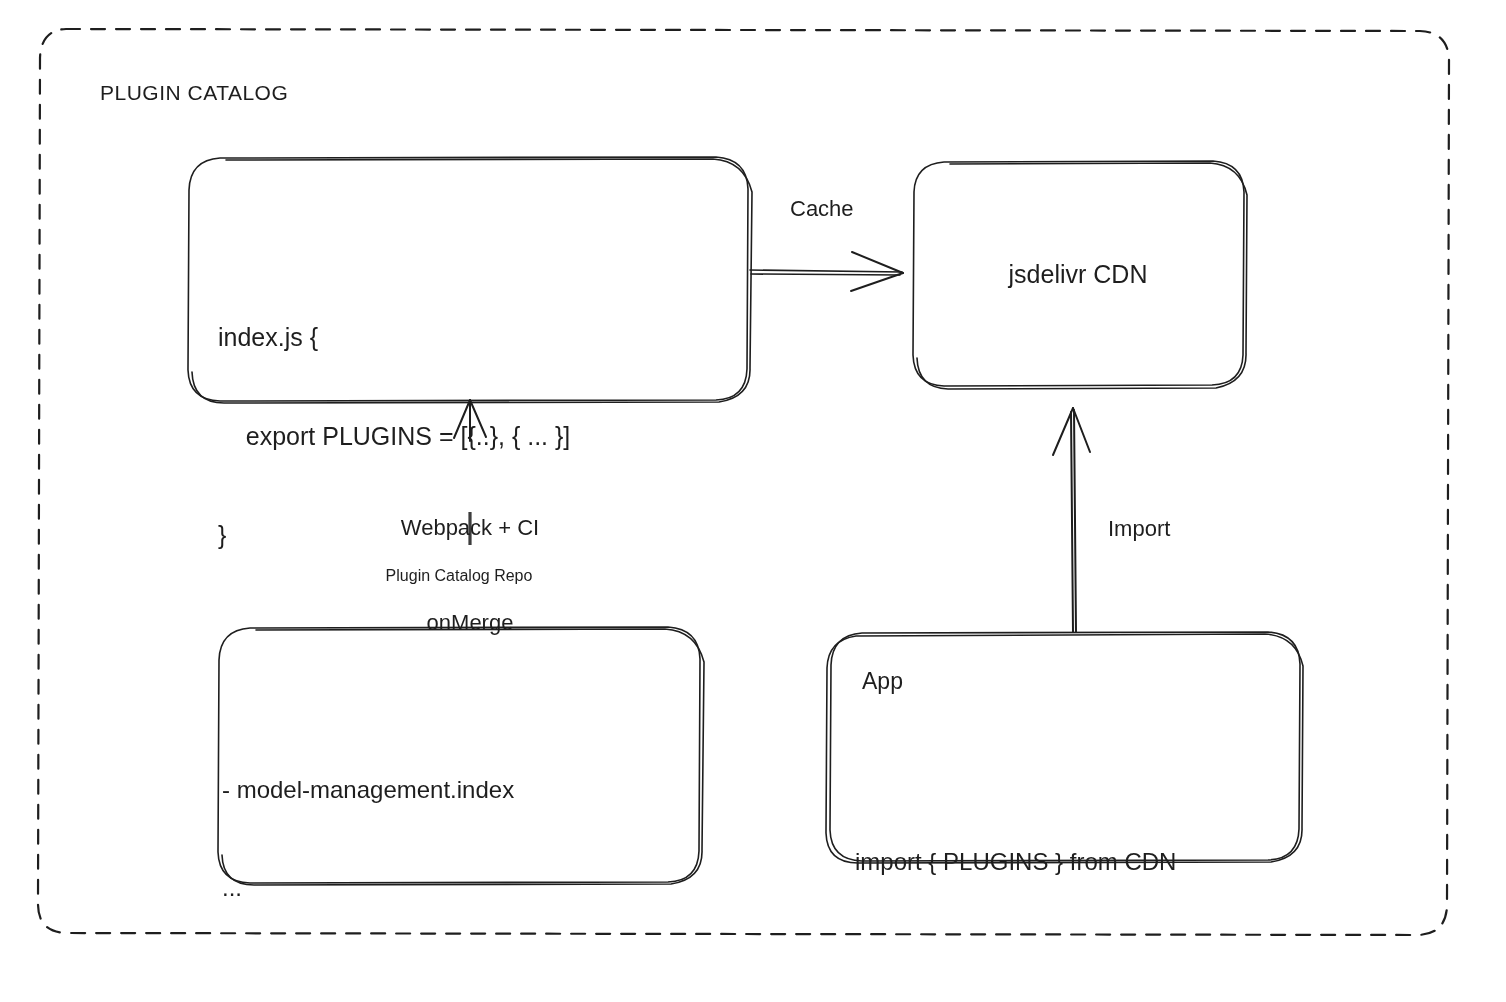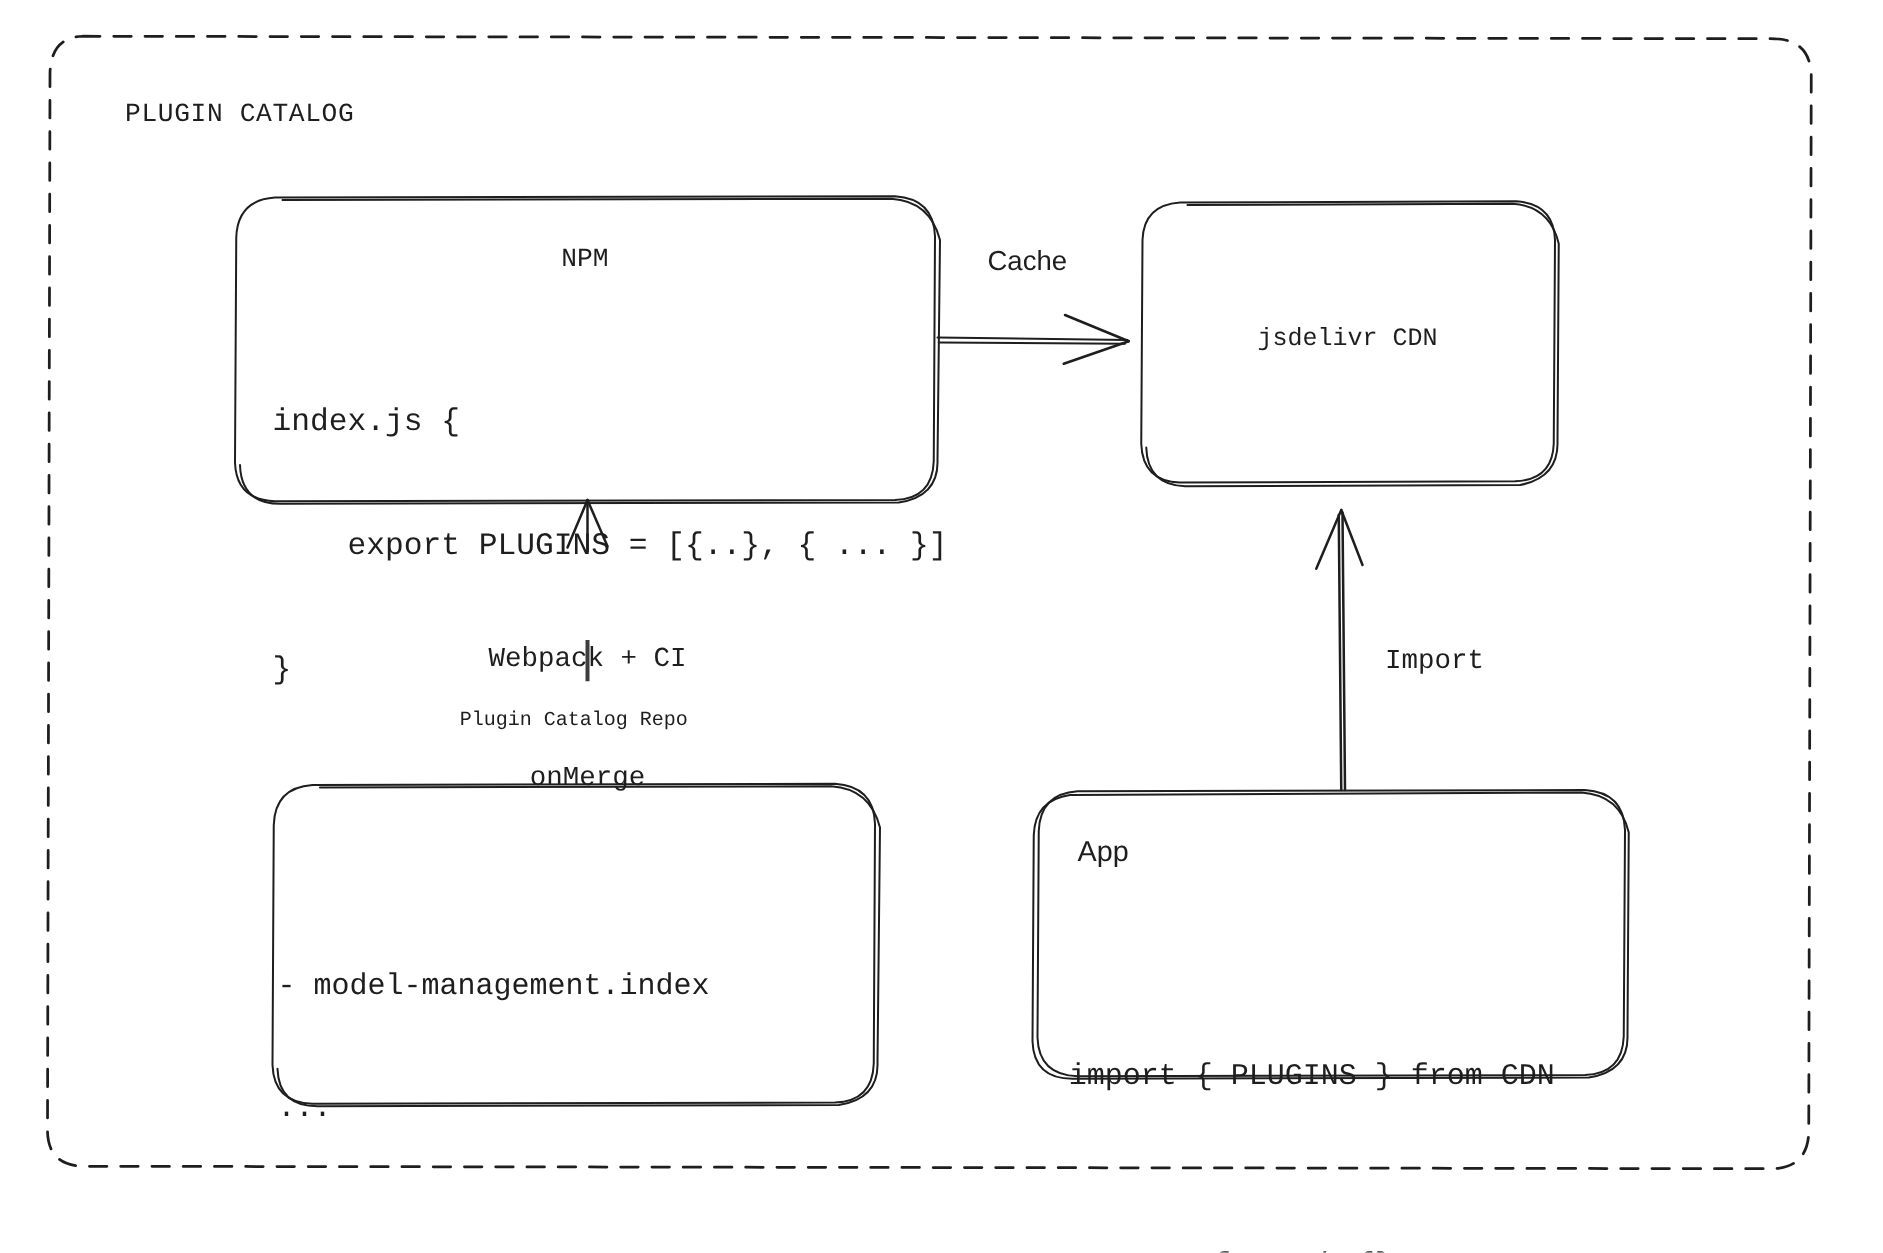--- a/index.html
+++ b/index.html
@@ -44,21 +44,21 @@
     stroke-linecap: round;
     stroke-dasharray: 14 11;
   }
   
   .txt {
     position: absolute;
     color: #1e1e1e;
     white-space: pre;
     line-height: 1.0;
   }
-  .mono { font-family: Liberation Mono, monospace; }
+  .mono { font-family: Liberation Sans, sans-serif; }
   .sans { font-family: "Liberation Sans", sans-serif; }
 
   #frame-title {
     left: 100px;
     top: 82px;
     font-size: 21px;
     letter-spacing: 0.5px;
   }
   #npm-title {
     left: 188px;
@@ -71,21 +71,21 @@
     left: 218px;
     top: 255px;
     font-size: 25px;
     line-height: 1.32;
   }
   #cdn-title {
     left: 913px;
     top: 262px;
     width: 330px;
     text-align: center;
-    font-size: 20px;
+    font-size: 25px;
   }
   #cache-label {
     left: 790px;
     top: 198px;
     font-size: 22px;
   }
   #webpack-label {
     left: 320px;
     top: 448px;
     width: 300px;
@@ -238,21 +238,20 @@
       <path class="stroke stroke-med" d="M 1076 632 L 1074 410"></path>
       <path class="stroke stroke-med" d="M 1073 632 L 1071 412"></path>
       <path class="stroke stroke-med" d="M 1073 408 L 1053 455"></path>
       <path class="stroke stroke-med" d="M 1073 408 L 1090 452"></path>
     </g>
 
   </svg>
 
   <div class="txt mono" id="frame-title">PLUGIN CATALOG</div>
 
-  <div class="txt mono" id="npm-title">NPM</div>
 
   <div class="txt mono" id="npm-code">
     <div>index.js {</div>
     <div>    export PLUGINS = [{..}, { ... }]</div>
     <div>}</div>
   </div>
 
   <div class="txt mono" id="cdn-title">jsdelivr CDN</div>
 
   <div class="txt sans" id="cache-label">Cache</div>

